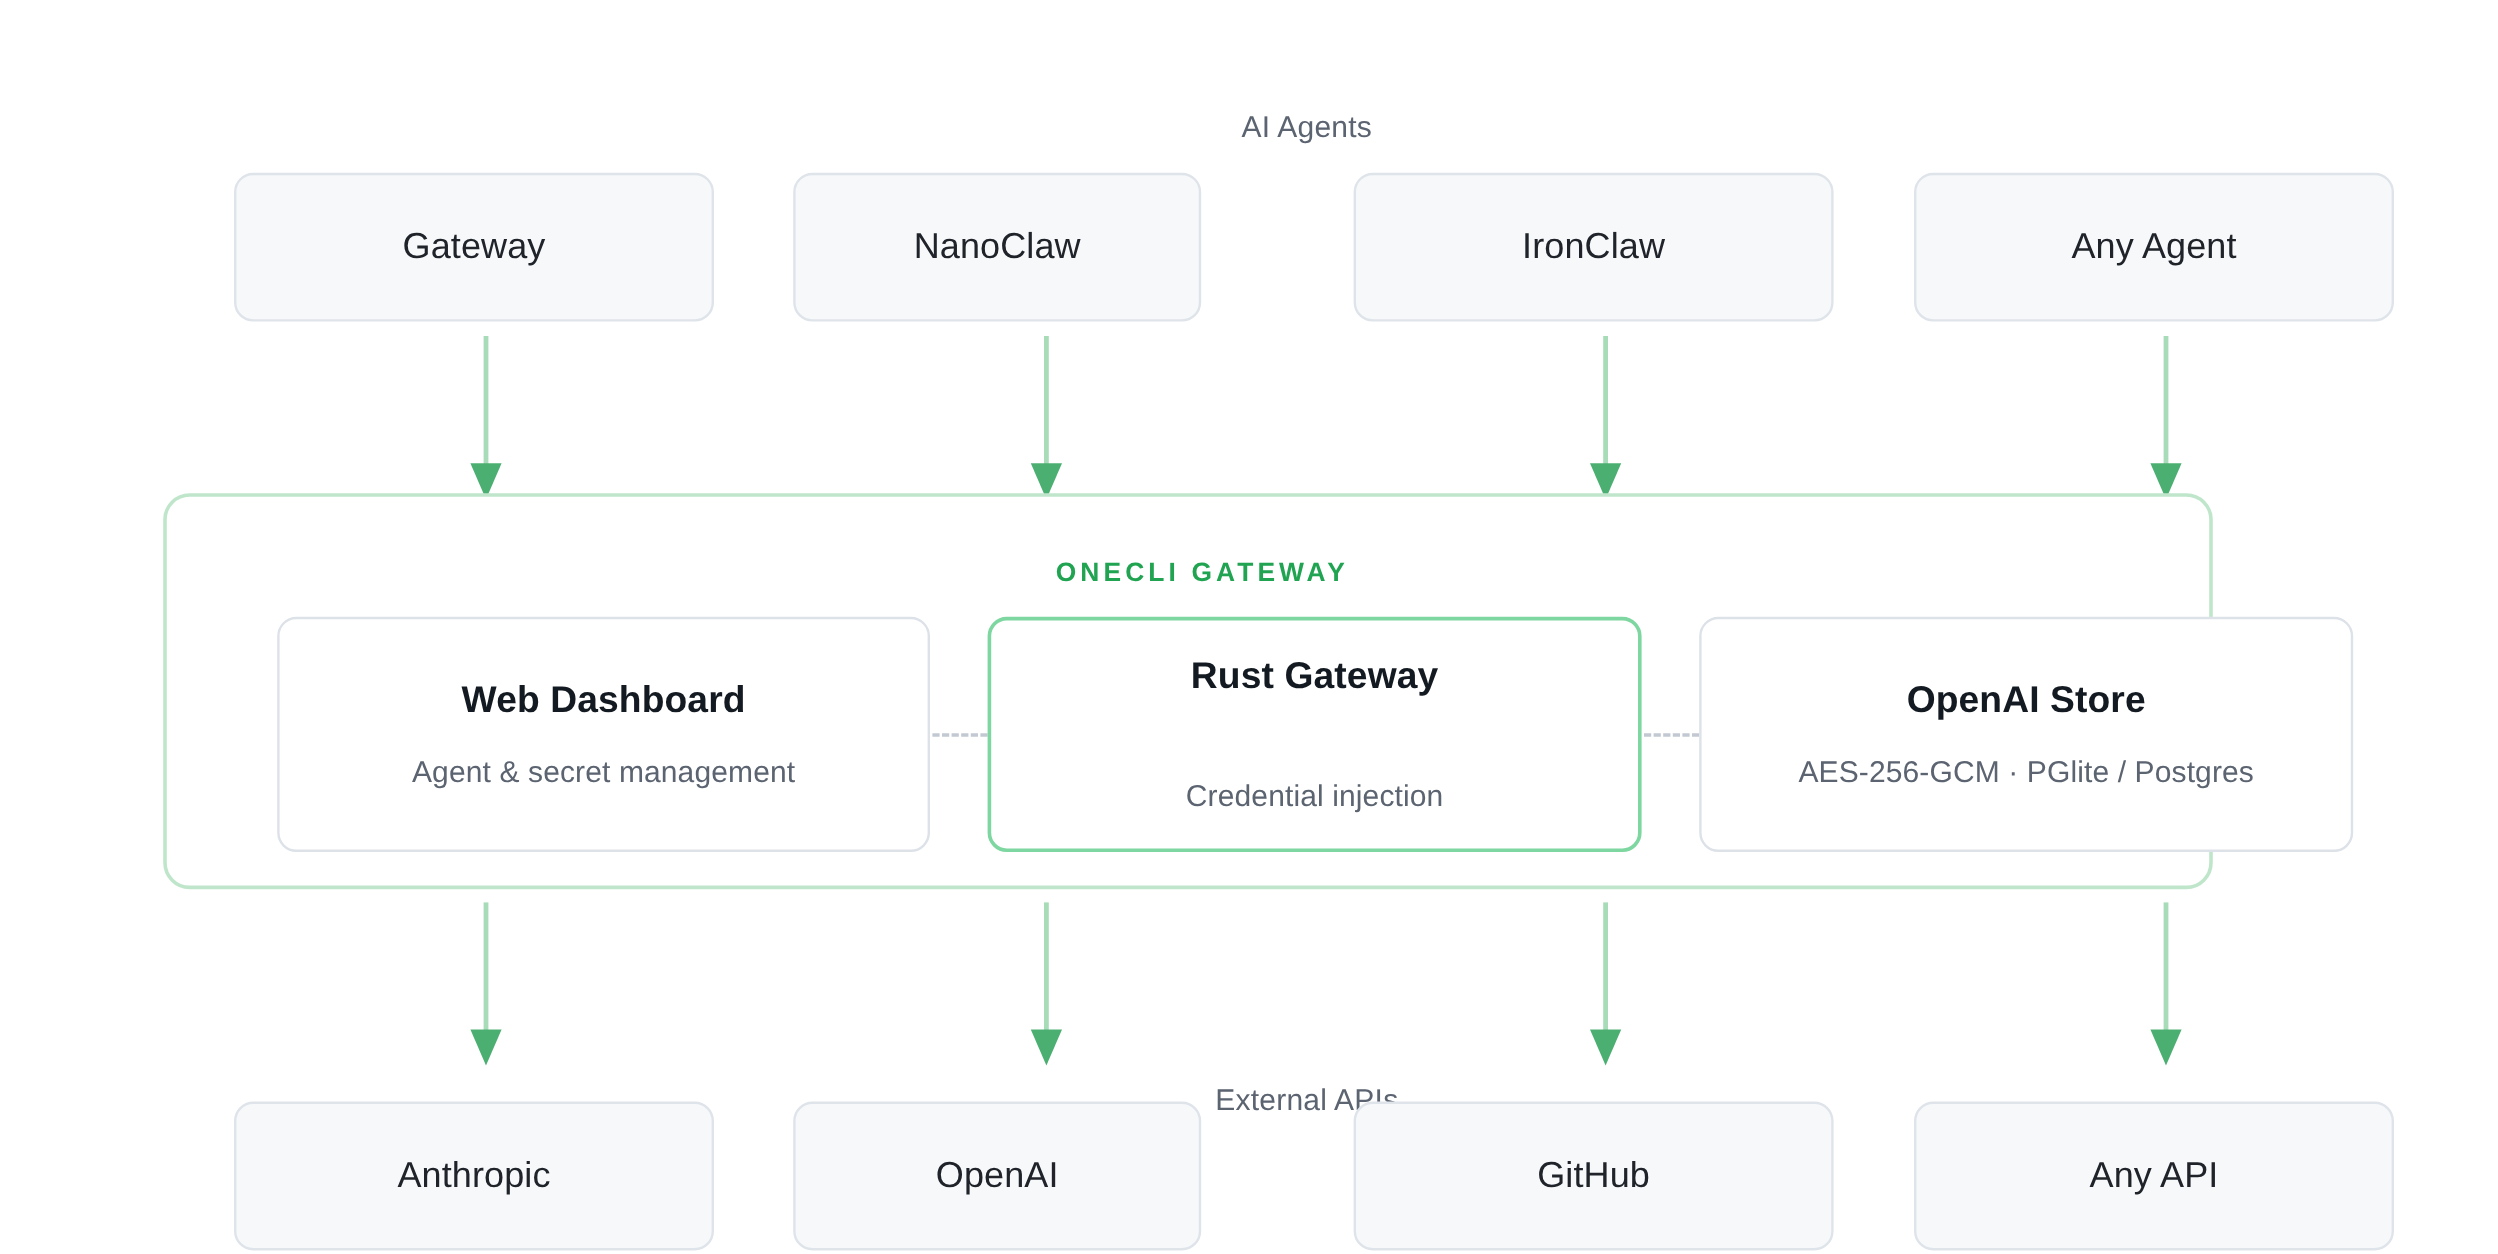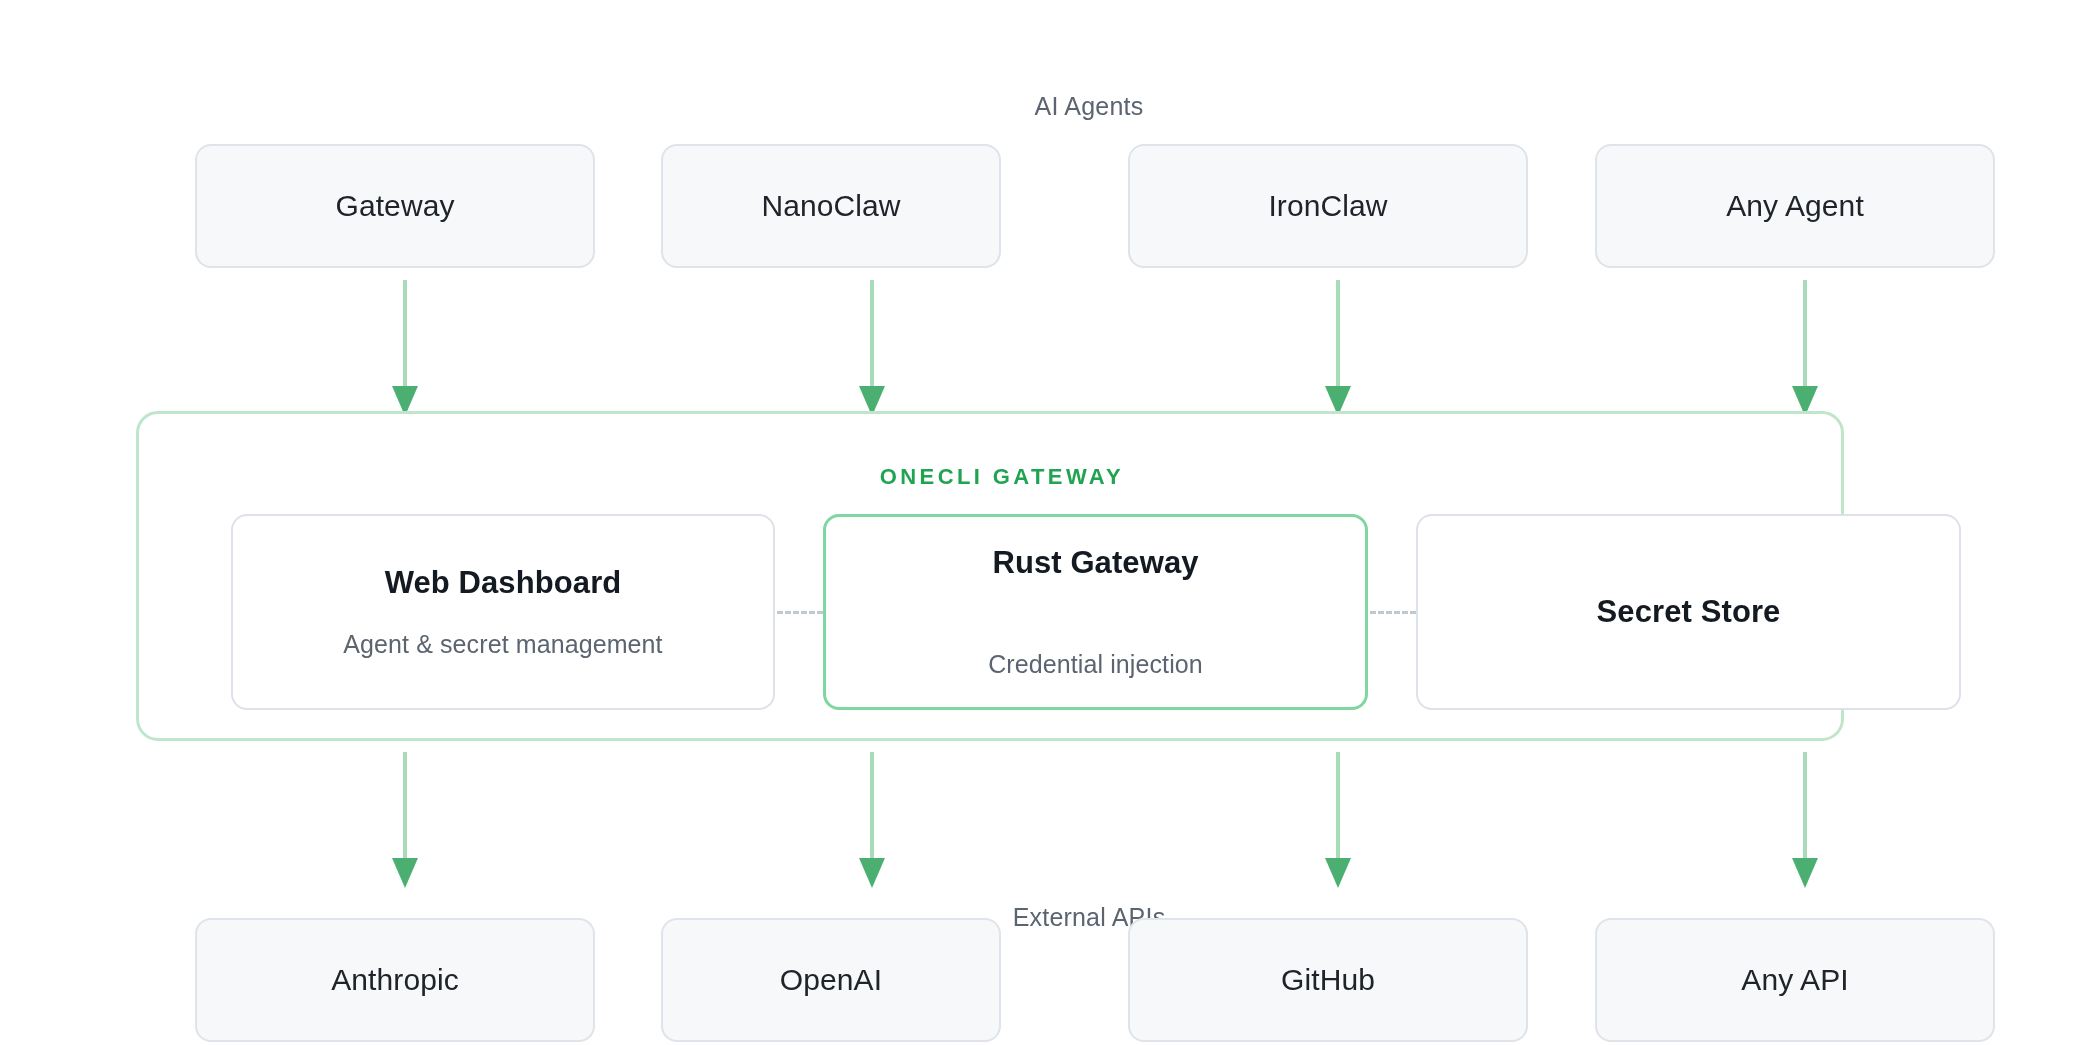--- a/index.html
+++ b/index.html
@@ -211,21 +211,22 @@
     <div class="connector conn-left"></div>
 
     <div class="card card-center highlight">
       <span class="card-title">Rust Gateway</span>
       <span class="card-sub">Credential injection</span>
     </div>
 
     <div class="connector conn-right"></div>
 
     <div class="card card-right">
-      <span class="card-title">Secret Store</span>
+      <span class="card-title">OpenAI Store</span>
+      <span class="card-sub">AES-256-GCM · PGlite / Postgres</span>
     </div>
 
   </div>
 
   <div class="arrow bottom-arrow a0">
     <div class="shaft"></div>
     <div class="head"></div>
   </div>
   <div class="arrow bottom-arrow a1">
     <div class="shaft"></div>

